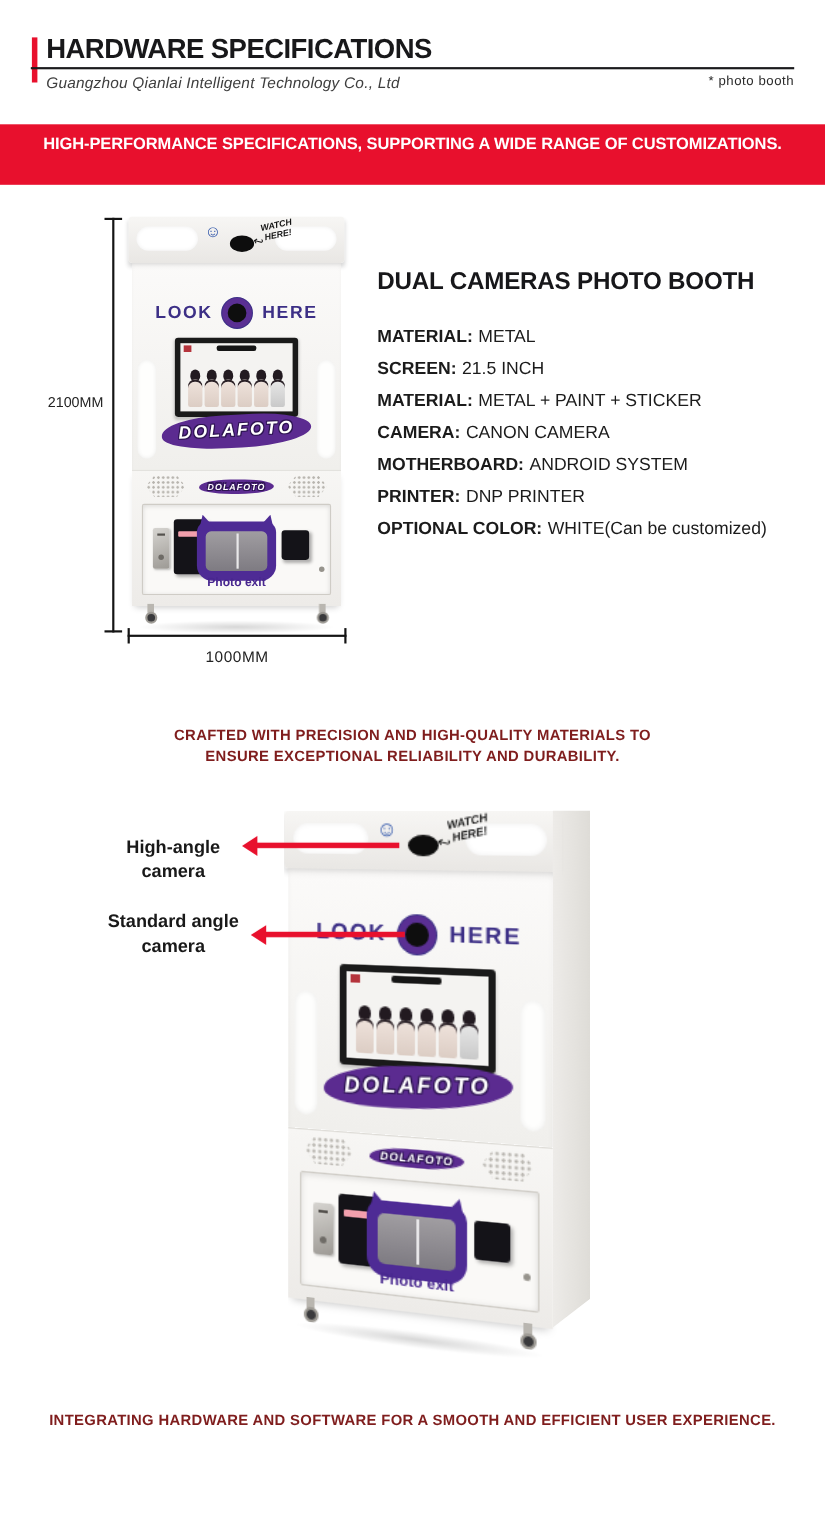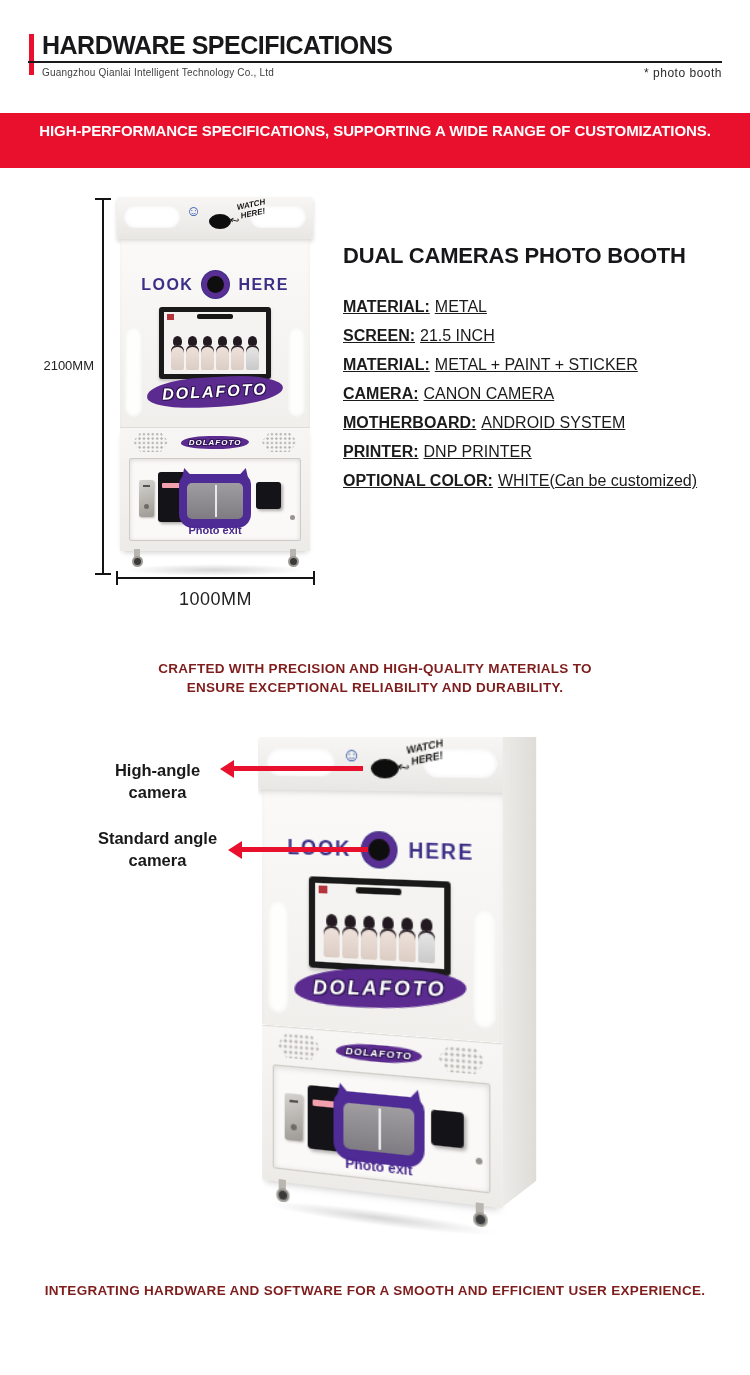--- a/index.html
+++ b/index.html
@@ -10,42 +10,42 @@
     --ink:#1c1c1c;
   }
   html,body{margin:0;padding:0;background:#fff;}
   body{width:750px;height:1375px;position:relative;font-family:"Liberation Sans",sans-serif;overflow:hidden;}
   .page{position:absolute;inset:0;}
 
   
   .hdr-accent{position:absolute;left:29px;top:34px;width:5px;height:41px;background:var(--red);}
   .hdr-title{position:absolute;left:42px;top:31px;font-size:25px;font-weight:700;letter-spacing:-.5px;color:#18181a;white-space:nowrap;}
   .hdr-rule{position:absolute;left:28px;top:61px;width:694px;height:2px;background:#1b1b1d;}
-  .hdr-sub{position:absolute;left:42px;top:67px;font-size:10px;color:#3e3e3e;letter-spacing:.2px;}
+  .hdr-sub{position:absolute;left:42px;top:67px;font-size:14px;color:#3e3e3e;letter-spacing:.2px;font-style:italic;}
   .hdr-brand{position:absolute;right:28px;top:66px;font-size:12px;color:#2b2b2b;letter-spacing:.5px;}
 
   
   .banner{position:absolute;left:0;top:113px;width:750px;height:55px;background:var(--red);color:#fff;
     text-align:center;font-weight:700;font-size:15px;line-height:23px;padding-top:6px;box-sizing:border-box;letter-spacing:-.1px;}
 
   
   .dim-v{position:absolute;left:102px;top:198px;width:2px;height:377px;background:#141414;}
   .dim-v::before,.dim-v::after{content:"";position:absolute;left:-7px;width:16px;height:2px;background:#141414;}
   .dim-v::before{top:0;}.dim-v::after{bottom:0;}
   .dim-v-label{position:absolute;left:26px;top:358px;width:68px;text-align:right;font-size:13px;color:#222;}
   .dim-h{position:absolute;left:116px;top:577px;width:199px;height:2px;background:#141414;}
   .dim-h::before,.dim-h::after{content:"";position:absolute;top:-6px;width:2px;height:14px;background:#141414;}
   .dim-h::before{left:0;}.dim-h::after{right:0;}
-  .dim-h-label{position:absolute;left:116px;top:589px;width:199px;text-align:center;font-size:18px;color:#222;letter-spacing:.5px;}
+  .dim-h-label{position:absolute;left:116px;top:589px;width:199px;text-align:center;font-size:14px;color:#222;letter-spacing:.5px;}
 
   
   .spec-panel{position:absolute;left:343px;top:243px;width:396px;}
   .spec-title{font-size:22px;font-weight:700;color:#17171a;letter-spacing:-.2px;white-space:nowrap;}
   .spec-list{margin-top:23px;}
-  .spec-row{font-size:16px;color:#1b1b1b;line-height:29px;white-space:nowrap;text-decoration:underline;}
+  .spec-row{font-size:16px;color:#1b1b1b;line-height:29px;white-space:nowrap;}
   .spec-label{font-weight:700;margin-right:5px;}
 
   
   .statement{position:absolute;left:0;width:750px;text-align:center;font-weight:700;color:#7f1d1d;
     font-size:13.5px;line-height:19px;letter-spacing:.3px;}
   #mid-statement{top:659px;}
   #footer-statement{top:1280px;line-height:22px;}
 
   
   .booth{position:absolute;width:190px;height:353px;transform-style:preserve-3d;}

